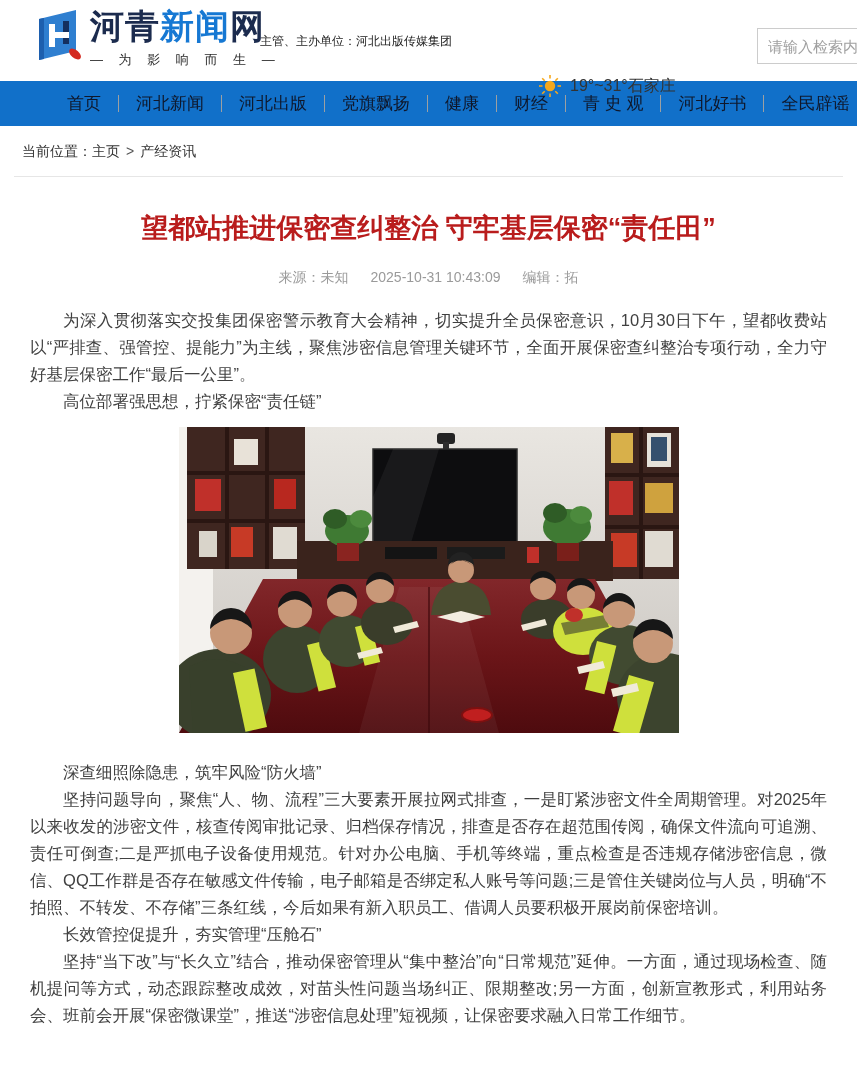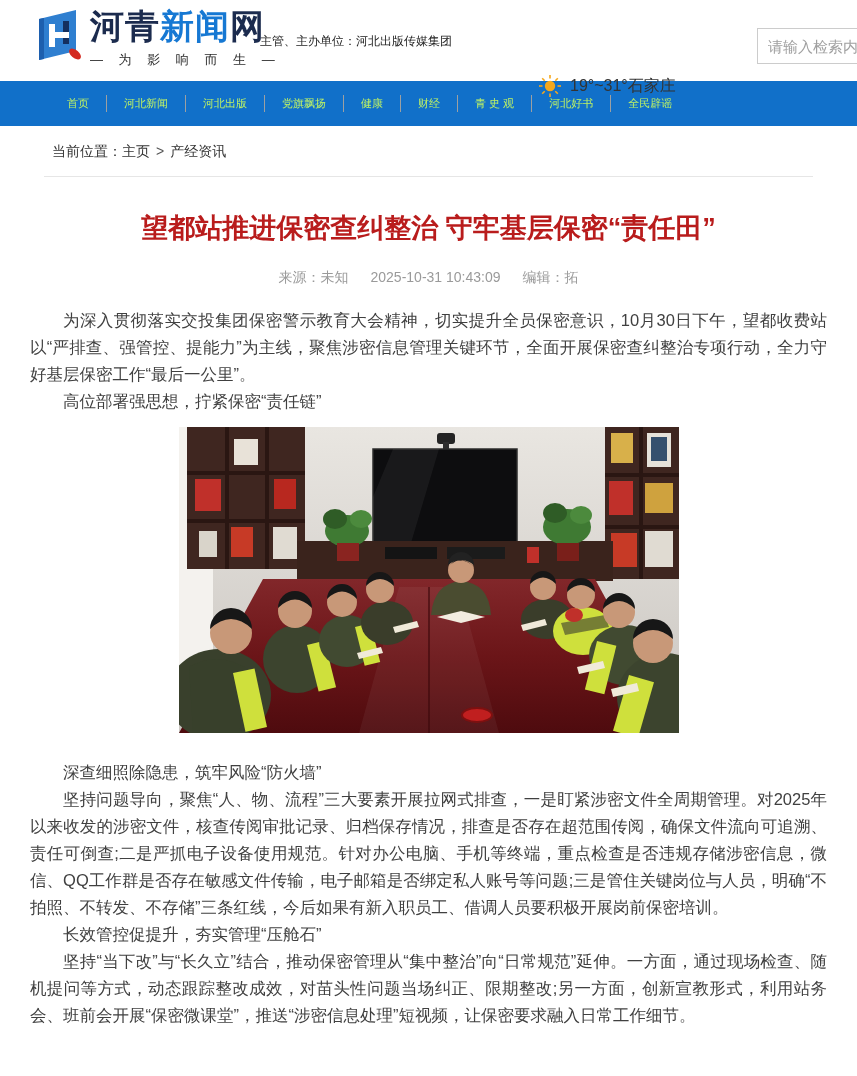--- a/index.html
+++ b/index.html
@@ -32,27 +32,27 @@
     font-family: "Liberation Sans", sans-serif;
   }
   .search-box::placeholder { color: #a0a0a0; }
 
   
   .nav {
     height: 45px; background: #1170c9; display: flex; align-items: center;
     padding-left: 50px; overflow: hidden; white-space: nowrap;
   }
   .nav-item {
-    color: #bef264; font-size: 11px; padding: 8px 17px; cursor: pointer;
+    color: #0f172a; font-size: 17px; padding: 8px 17px; cursor: pointer;
     flex: 0 0 auto; line-height: 45px;
   }
   .nav-sep { width: 1px; height: 17px; background: #b5a89b; opacity: .85; flex: 0 0 auto; }
 
   
-  .breadcrumb-wrap { margin: 0 44px; border-bottom: 1px solid #e6e6e6; padding: 17px 8px 15px; }
+  .breadcrumb-wrap { margin: 0 14px; border-bottom: 1px solid #e6e6e6; padding: 17px 8px 15px; }
   .breadcrumb { font-size: 14px; color: #333; }
   .breadcrumb a { color: #333; text-decoration: none; cursor: pointer; }
   .bc-sep { margin: 0 6px; color: #555; }
 
   
   .article-title {
     text-align: center; font-size: 27px; font-weight: 700; color: #b91c1c;
     margin: 34px 60px 0; line-height: 34px;
   }
   .article-meta { text-align: center; color: #9a9a9a; font-size: 14px; margin-top: 24px; }

